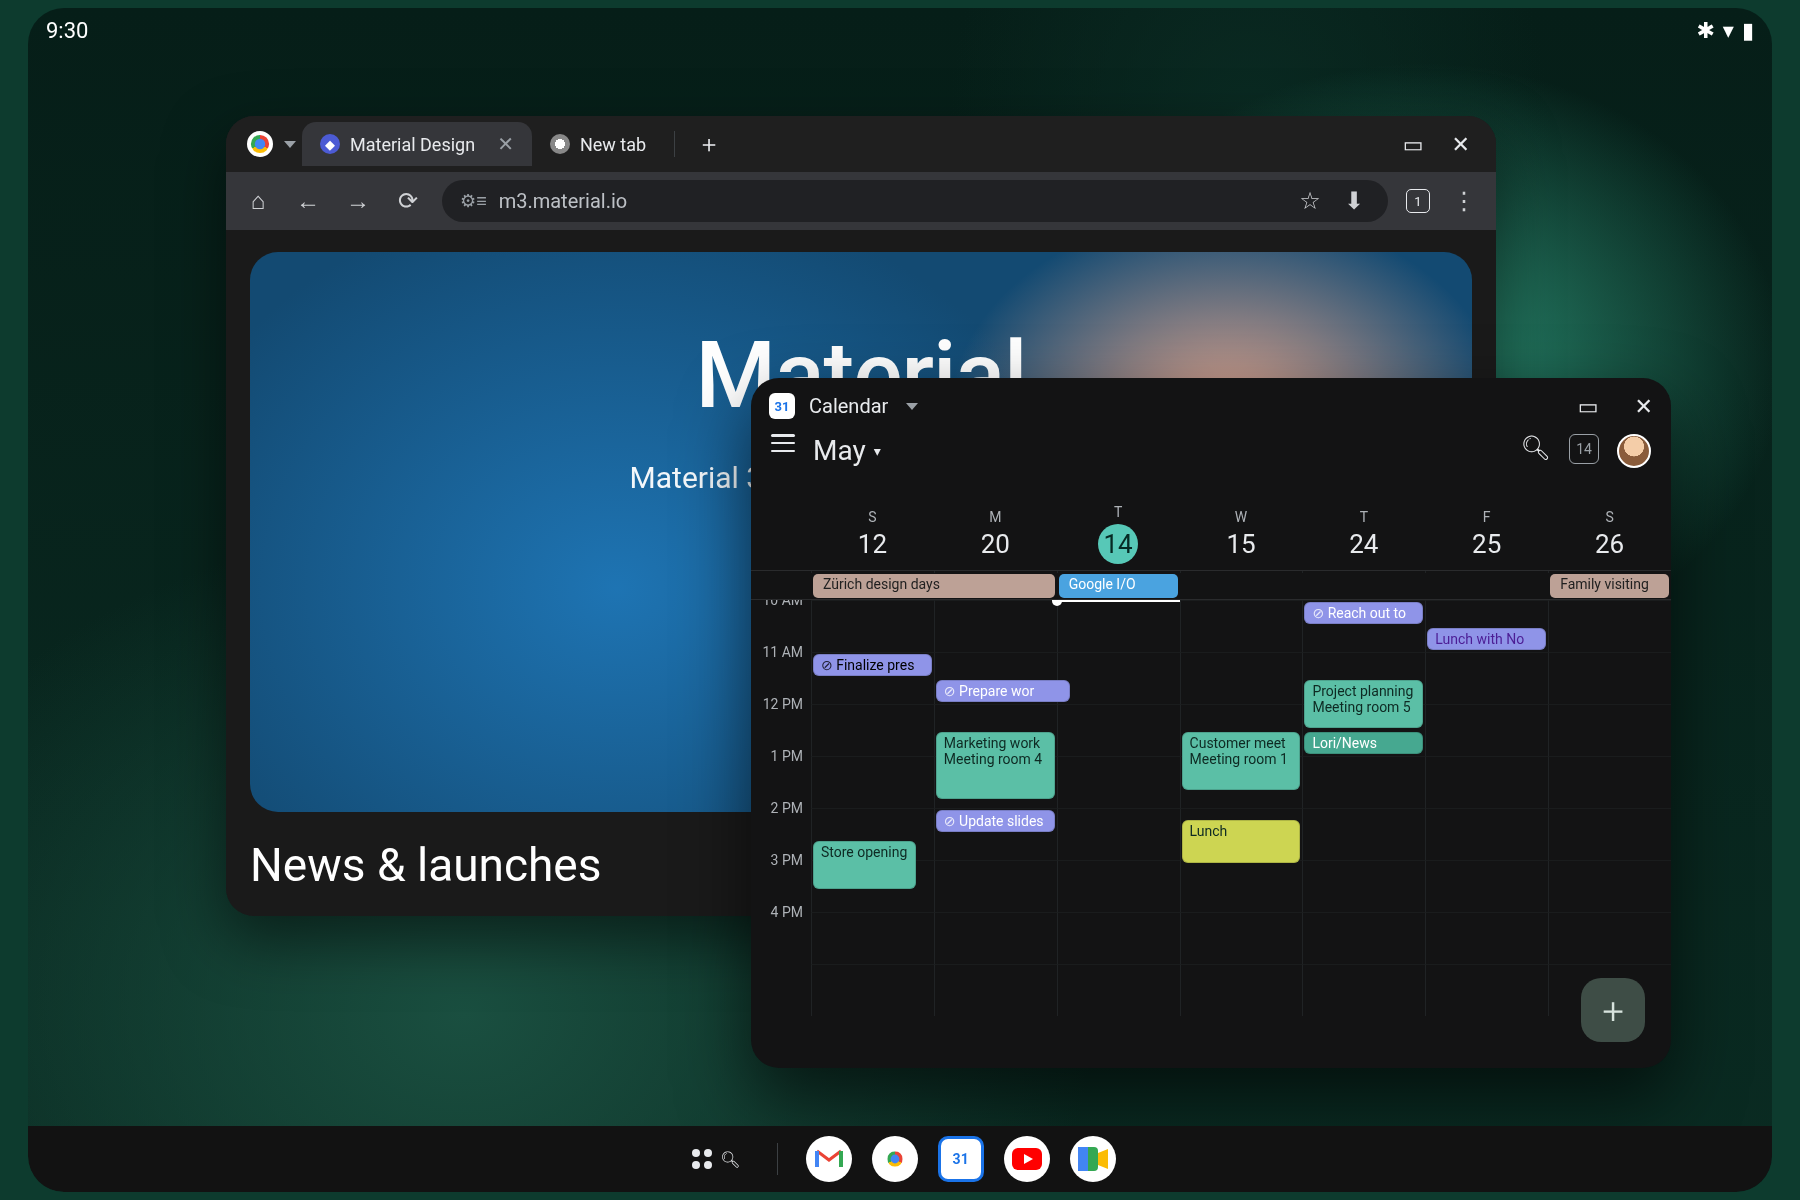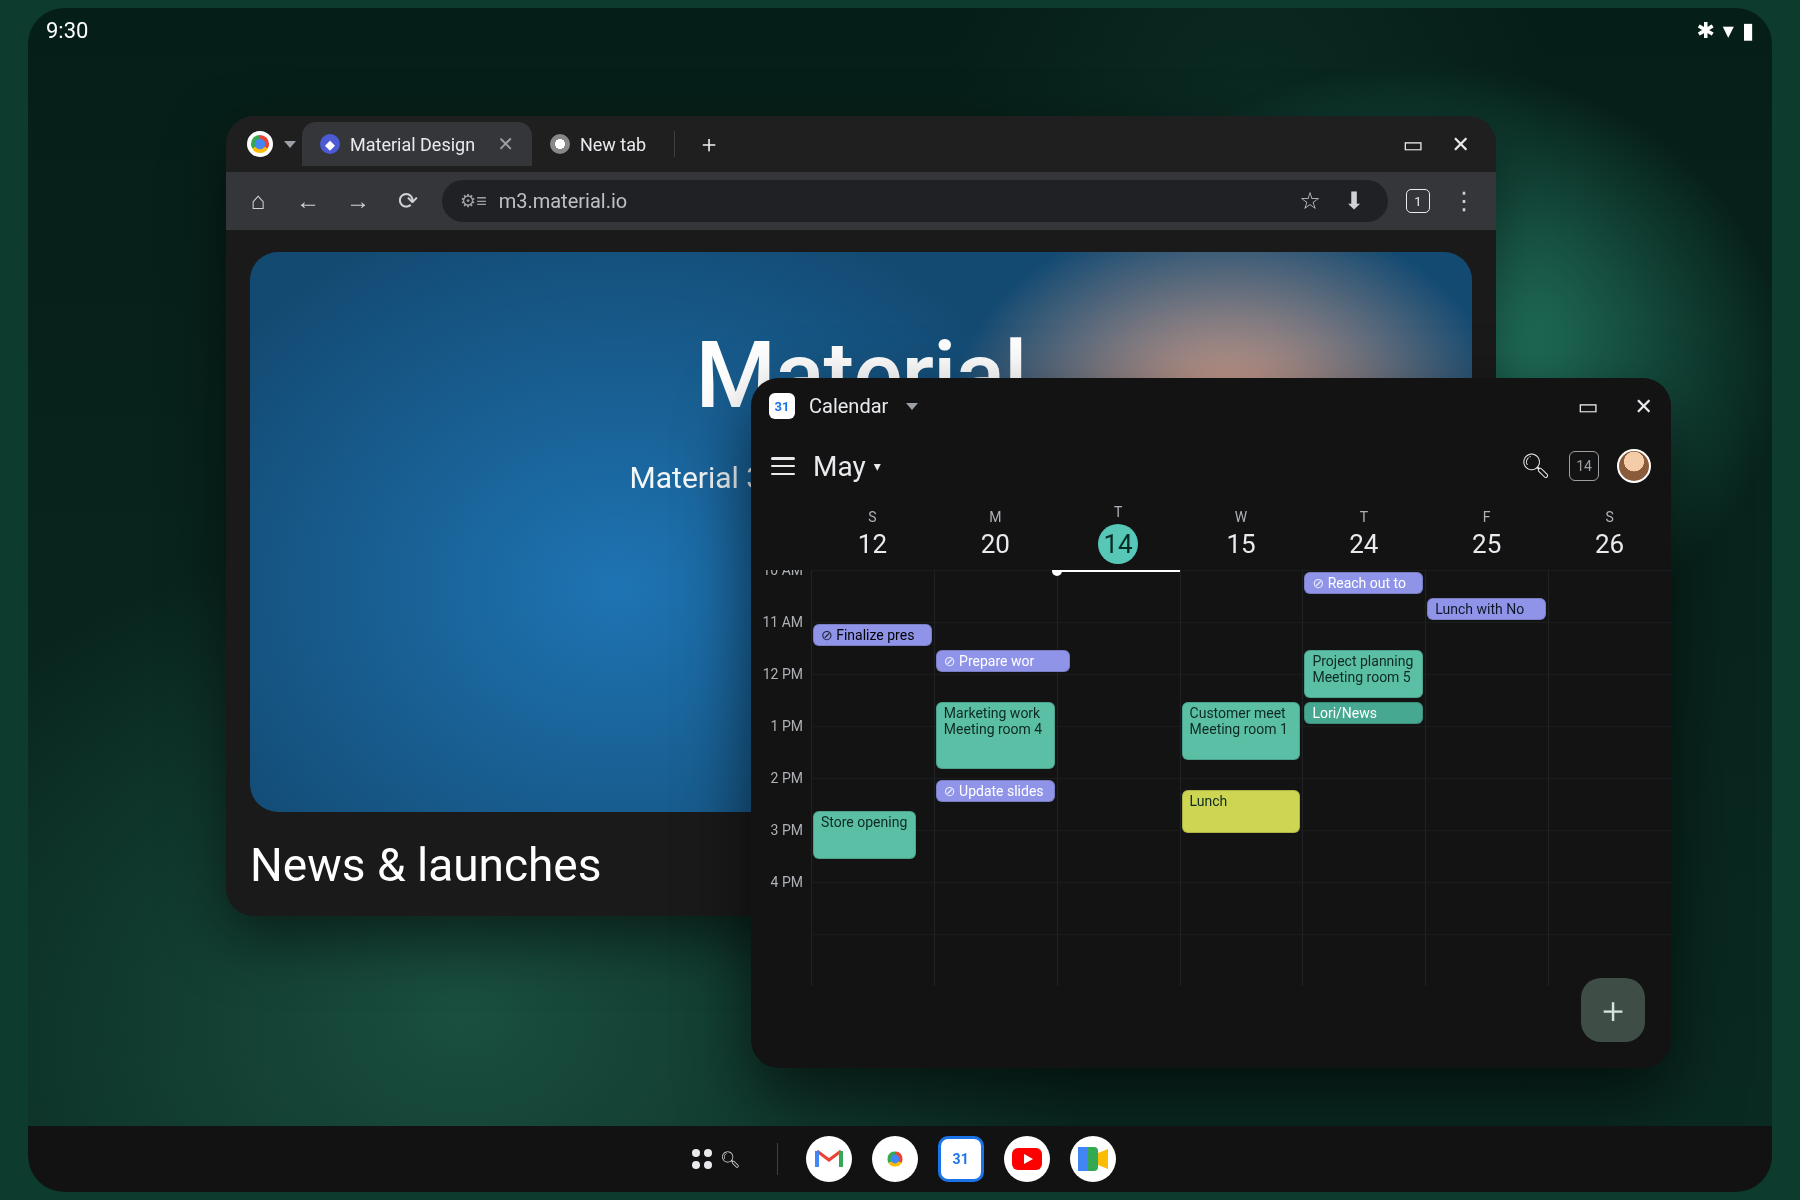--- a/index.html
+++ b/index.html
@@ -108,21 +108,21 @@
     display:flex;flex-direction:column;
   }
   .cal-titlebar{
     height:56px;display:flex;align-items:center;padding:0 18px;gap:14px;color:#e8eaed;font-size:20px;
   }
   .cal-fav{
     width:26px;height:26px;border-radius:6px;background:#fff;display:flex;align-items:center;justify-content:center;font-size:13px;color:#1a73e8;font-weight:700;
   }
   .cal-titlebar .spacer{flex:1}
   .cal-header{
-    height:64px;display:flex;align-items:center;padding:0 20px;gap:18px;color:#e8eaed;font-size:28px;
+    height:64px;display:flex;align-items:flex-start;padding:0 20px;gap:18px;color:#e8eaed;font-size:28px;
   }
   .hamburger{width:24px;height:18px;display:flex;flex-direction:column;justify-content:space-between;cursor:pointer}
   .hamburger span{height:2.5px;background:#e8eaed;border-radius:2px}
   .cal-header .spacer{flex:1}
   .datebox{width:30px;height:30px;border:1.8px solid #9aa0a6;border-radius:6px;display:flex;align-items:center;justify-content:center;font-size:14px;color:#9aa0a6}
   .avatar{width:34px;height:34px;border-radius:50%;background:radial-gradient(circle at 50% 35%,#f4cda8 40%,#8a5c3b 41%);border:2px solid #fff}
   .cal-grid{flex:1;display:flex;flex-direction:column;min-height:0}
   .dayheader{
     height:72px;display:grid;grid-template-columns:60px repeat(7,1fr);
   }
@@ -272,20 +272,33 @@
   </div>
   <div class="daycell ">
     <span class="dow">F</span>
     <span class="dom">25</span>
   </div>
   <div class="daycell ">
     <span class="dow">S</span>
     <span class="dom">26</span>
   </div>
         </div>
+      <div class="allday-row" id="alldayrow">
+          <div></div>
+          <div class="slot" style="border-top:none"></div>
+          <div class="slot" style="border-top:none"></div>
+          <div class="slot" style="border-top:none"></div>
+          <div class="slot" style="border-top:none"></div>
+          <div class="slot" style="border-top:none"></div>
+          <div class="slot" style="border-top:none"></div>
+          <div class="slot" style="border-top:none"></div>
+          <div class="allday-chip" style="grid-column: 2 / span 2; background: rgb(189, 161, 150); position: relative;">Zürich design days</div>
+          <div class="allday-chip" style="grid-column: 4 / span 1; background: rgb(74, 163, 224); color: rgb(255, 255, 255); position: relative;">Google I/O</div>
+          <div class="allday-chip" style="grid-column: 8 / span 1; background: rgb(189, 161, 150); position: relative;">Family visiting</div>
+        </div>
       <div class="timed" id="timed">
           <div class="hourlabel">10 AM</div>
           <div class="slot"></div>
           <div class="slot"></div>
           <div class="slot"></div>
           <div class="slot"></div>
           <div class="slot"></div>
           <div class="slot"></div>
           <div class="slot"></div>
           <div class="hourlabel">11 AM</div>
@@ -338,21 +351,21 @@
           <div class="slot"></div>
           <div class="hourlabel"></div>
           <div class="slot"></div>
           <div class="slot"></div>
           <div class="slot"></div>
           <div class="slot"></div>
           <div class="slot"></div>
           <div class="slot"></div>
           <div class="slot"></div>
           <div class="ev" style="left: 553.429px; width: 118.857px; top: 2px; height: 22px; background: rgb(143, 148, 232); color: rgb(255, 255, 255);"><span style="opacity:.8">⊘ </span><span>Reach out to</span></div>
-          <div class="ev" style="left: 676.286px; width: 118.857px; top: 28px; height: 22px; background: rgb(143, 148, 232); color: #0f172a;"><span>Lunch with No</span></div>
+          <div class="ev" style="left: 676.286px; width: 118.857px; top: 28px; height: 22px; background: rgb(143, 148, 232); color: #4c1d95;"><span>Lunch with No</span></div>
           <div class="ev" style="left: 62px; width: 118.857px; top: 54px; height: 22px; background: rgb(143, 148, 232); color: #000000;"><span style="opacity:.8">⊘ </span><span>Finalize pres</span></div>
           <div class="ev" style="left: 184.857px; width: 134px; top: 80px; height: 22px; background: rgb(143, 148, 232); color: rgb(255, 255, 255);"><span style="opacity:.8">⊘ </span><span>Prepare wor</span></div>
           <div class="ev" style="left: 553.429px; width: 118.857px; top: 80px; height: 48px; background: rgb(91, 191, 166);"><span>Project planning</span><br><span class="sub">Meeting room 5</span></div>
           <div class="ev" style="left: 184.857px; width: 118.857px; top: 132px; height: 67px; background: rgb(91, 191, 166);"><span>Marketing work</span><br><span class="sub">Meeting room 4</span></div>
           <div class="ev" style="left: 430.571px; width: 118.857px; top: 132px; height: 58.4px; background: rgb(91, 191, 166);"><span>Customer meet</span><br><span class="sub">Meeting room 1</span></div>
           <div class="ev" style="left: 553.429px; width: 118.857px; top: 132px; height: 22px; background: rgb(70, 168, 144); color: rgb(255, 255, 255);"><span>Lori/News</span></div>
           <div class="ev" style="left: 184.857px; width: 118.857px; top: 210px; height: 22px; background: rgb(143, 148, 232); color: rgb(255, 255, 255);"><span style="opacity:.8">⊘ </span><span>Update slides</span></div>
           <div class="ev" style="left: 430.571px; width: 118.857px; top: 220.4px; height: 42.8px; background: rgb(205, 213, 82);"><span>Lunch</span></div>
           <div class="ev" style="left: 62px; width: 103px; top: 241.2px; height: 48px; background: rgb(91, 191, 166);"><span>Store opening</span></div>
           <div class="now-line" style="left: 305.714px; width: 122.857px; top: 0px;"></div>

